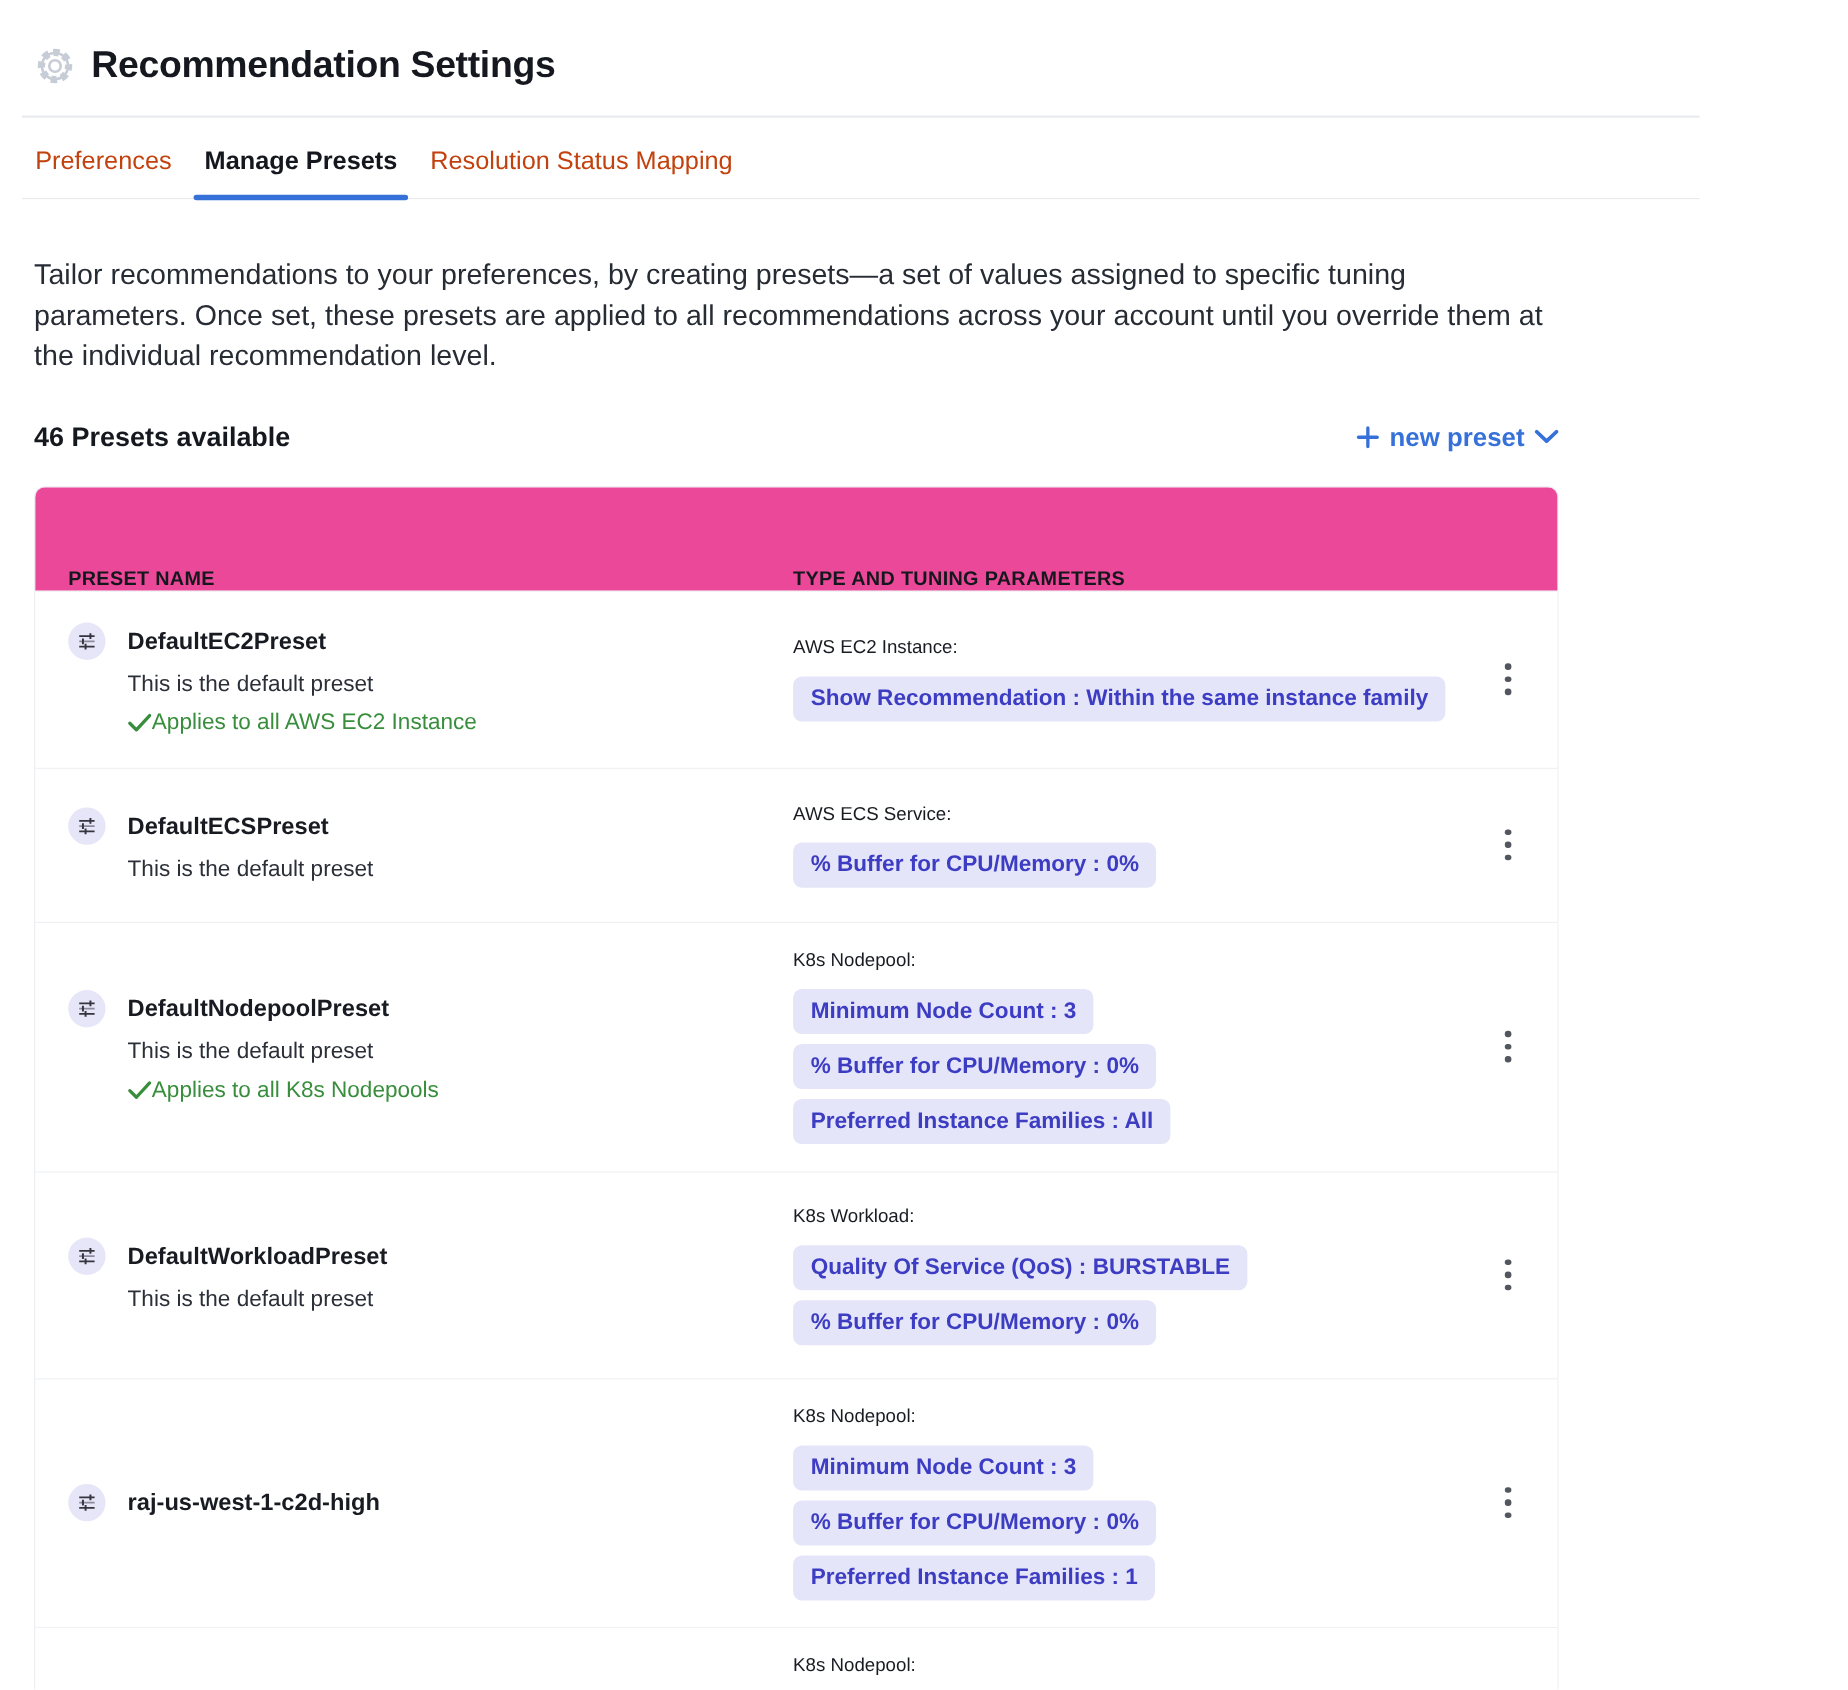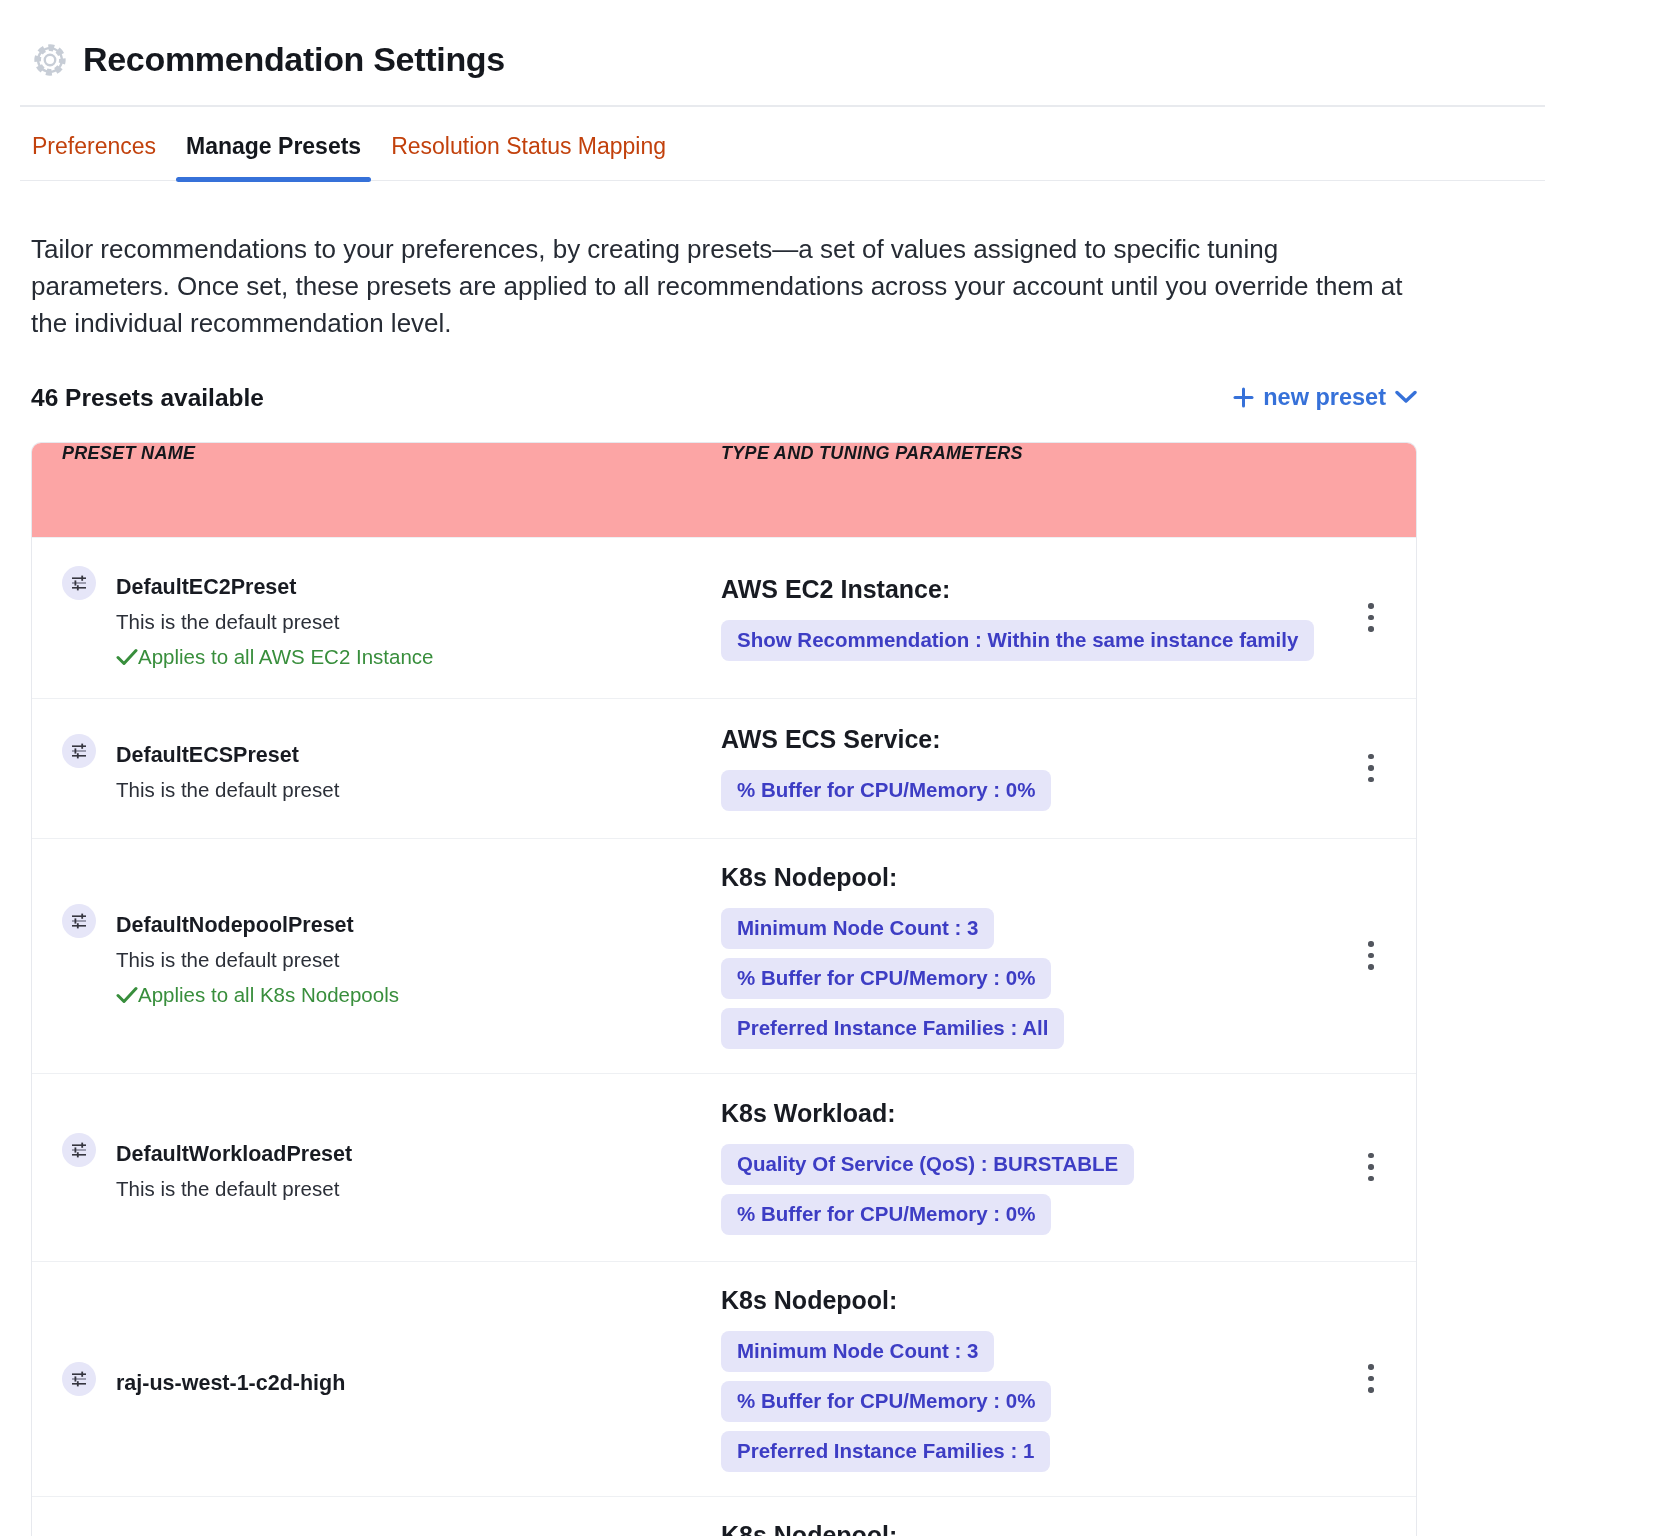--- a/index.html
+++ b/index.html
@@ -27,44 +27,44 @@
 
   .presets-bar { margin-top:42px; display:flex; align-items:flex-start; justify-content:space-between;gap:28px; }
   .presets-count { font-size:24.5px; font-weight:700; color:#15181e; }
   .new-preset { display:flex; align-items:center; gap:9px; color:#3671d9; font-size:23.5px;
     font-weight:700; cursor:pointer; }
   .new-preset svg { display:block; }
 
   
   .preset-table { margin-top:30px; border:1.5px solid #e7e9ee; border-bottom:none;
     border-radius:10px 10px 0 0; background:#ffffff; overflow:hidden; }
-  .table-header { display:flex; align-items:flex-start; height:94px; padding:0 30px; background:#fca5a5;font-style:italic; }
+  .table-header { display:flex; align-items:flex-end; height:94px; padding:0 30px; background:#ec4899; }
   .col-h { font-size:18px; font-weight:700; letter-spacing:0.3px; color:#14171c; }
   .col-h.left { width:659px; flex:none; }
   .col-h.right { flex:1; }
 
   .preset-row { display:flex; align-items:center; padding:24px 30px; border-top:1.5px solid #eef0f3; }
   .preset-row:nth-child(1) { min-height:161px; }
   .preset-row:nth-child(2) { min-height:140px; }
   .preset-row:nth-child(3) { min-height:227px; }
   .preset-row:nth-child(4) { min-height:188px; }
   .preset-row:nth-child(5) { min-height:219px; }
   .preset-row.partial { min-height:130px; align-items:flex-start; }
 
   .cell-left { width:659px; flex:none; }
-  .name-line { display:flex; align-items:flex-end; gap:20px; }
+  .name-line { display:flex; align-items:center; gap:20px; }
   .icon-circle { width:34px; height:34px; flex:none; border-radius:50%; background:#e6e6f8;
     display:flex; align-items:center; justify-content:center; }
   .preset-name { font-size:21.5px; font-weight:600; color:#181b22; }
   .preset-desc { margin:10px 0 0 54px; font-size:20.5px; color:#2b2f38; }
   .applies { margin:11px 0 0 54px; display:flex; align-items:center; gap:0; }
   .applies-text { font-size:20.5px; font-weight:500; color:#388e3c; }
 
   .cell-right { flex:1; }
-  .type-label { font-size:25px; font-weight:700; color:#181b22; }
+  .type-label { font-size:17px; font-weight:400; color:#181b22; }
   .badges { margin-top:16px; display:flex; flex-direction:column; align-items:flex-start; gap:9px; }
   .badge { background:#e5e5f9; color:#3d3dc4; font-size:20.5px; font-weight:600;
     padding:8px 16px 9px 16px; border-radius:8px; white-space:nowrap; }
 
   .cell-kebab { flex:none; width:30px; display:flex; justify-content:center; }
   .kebab { display:flex; flex-direction:column; gap:6px; padding:4px; cursor:pointer; }
   .kebab span { width:5.5px; height:5.5px; border-radius:50%; background:#52565e; }
 </style>
 </head>
 <body>

